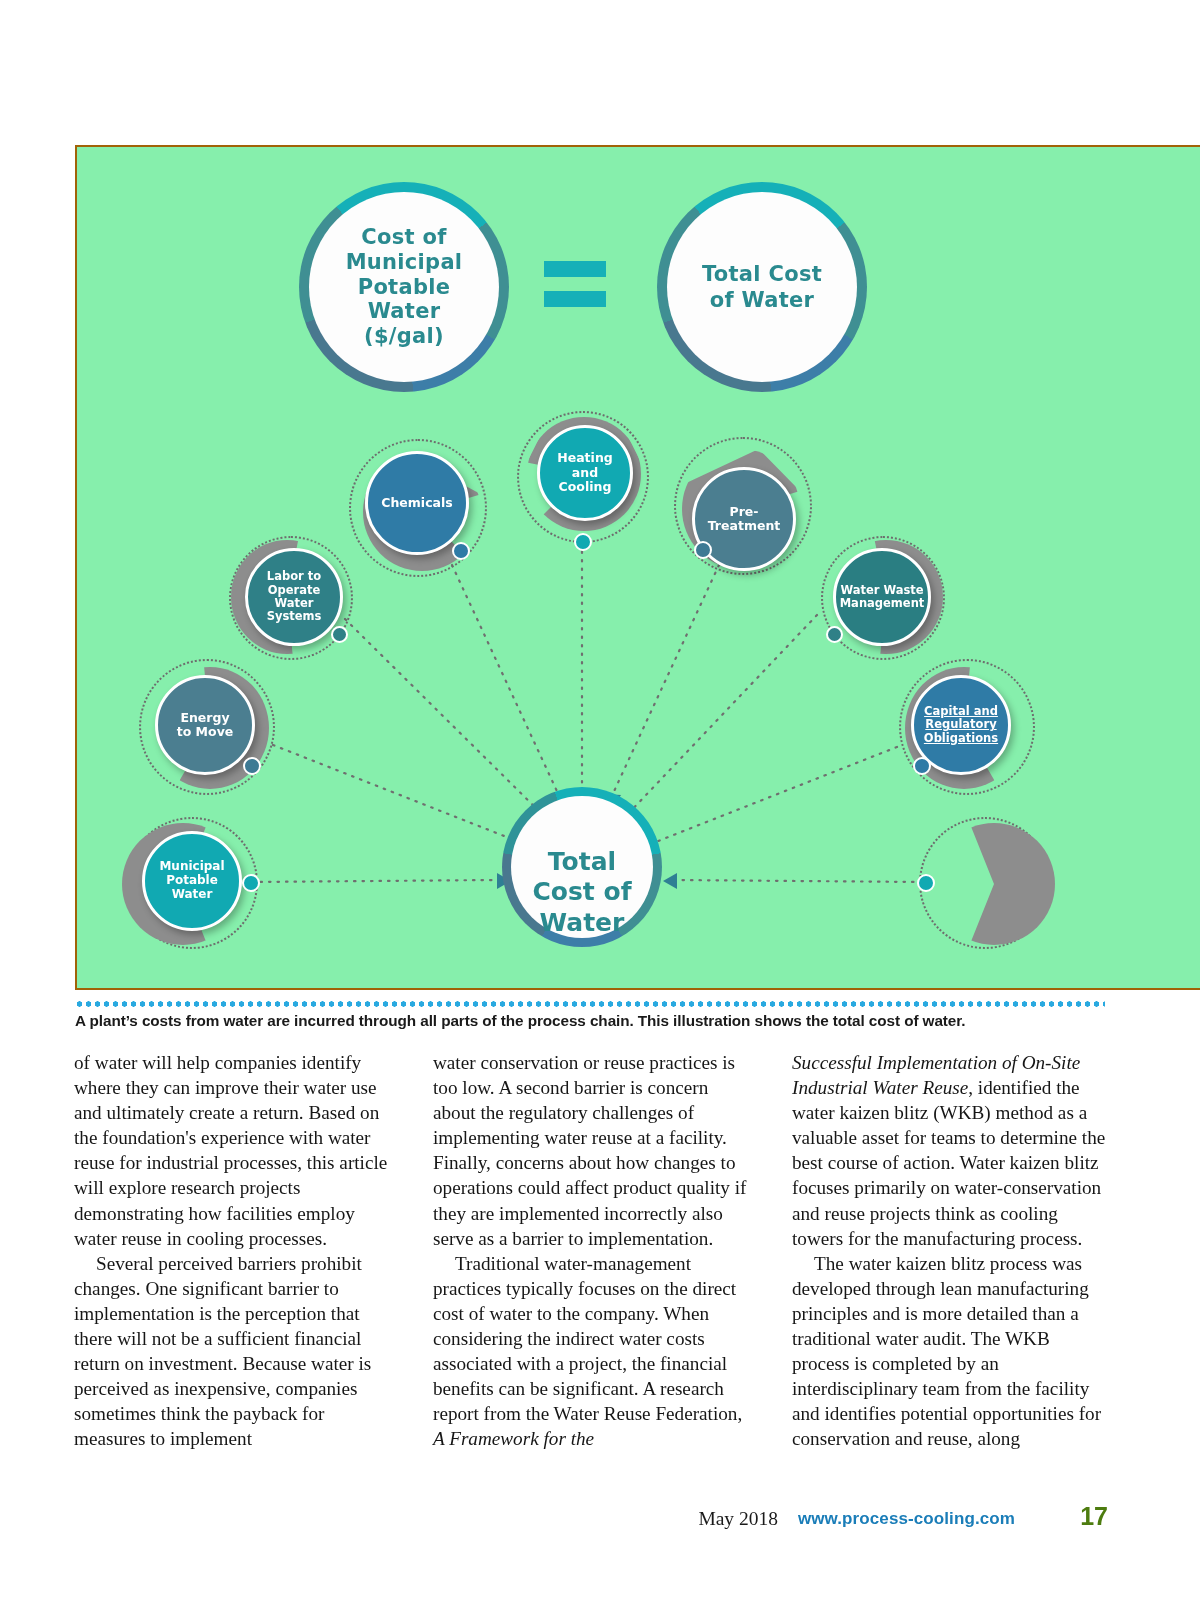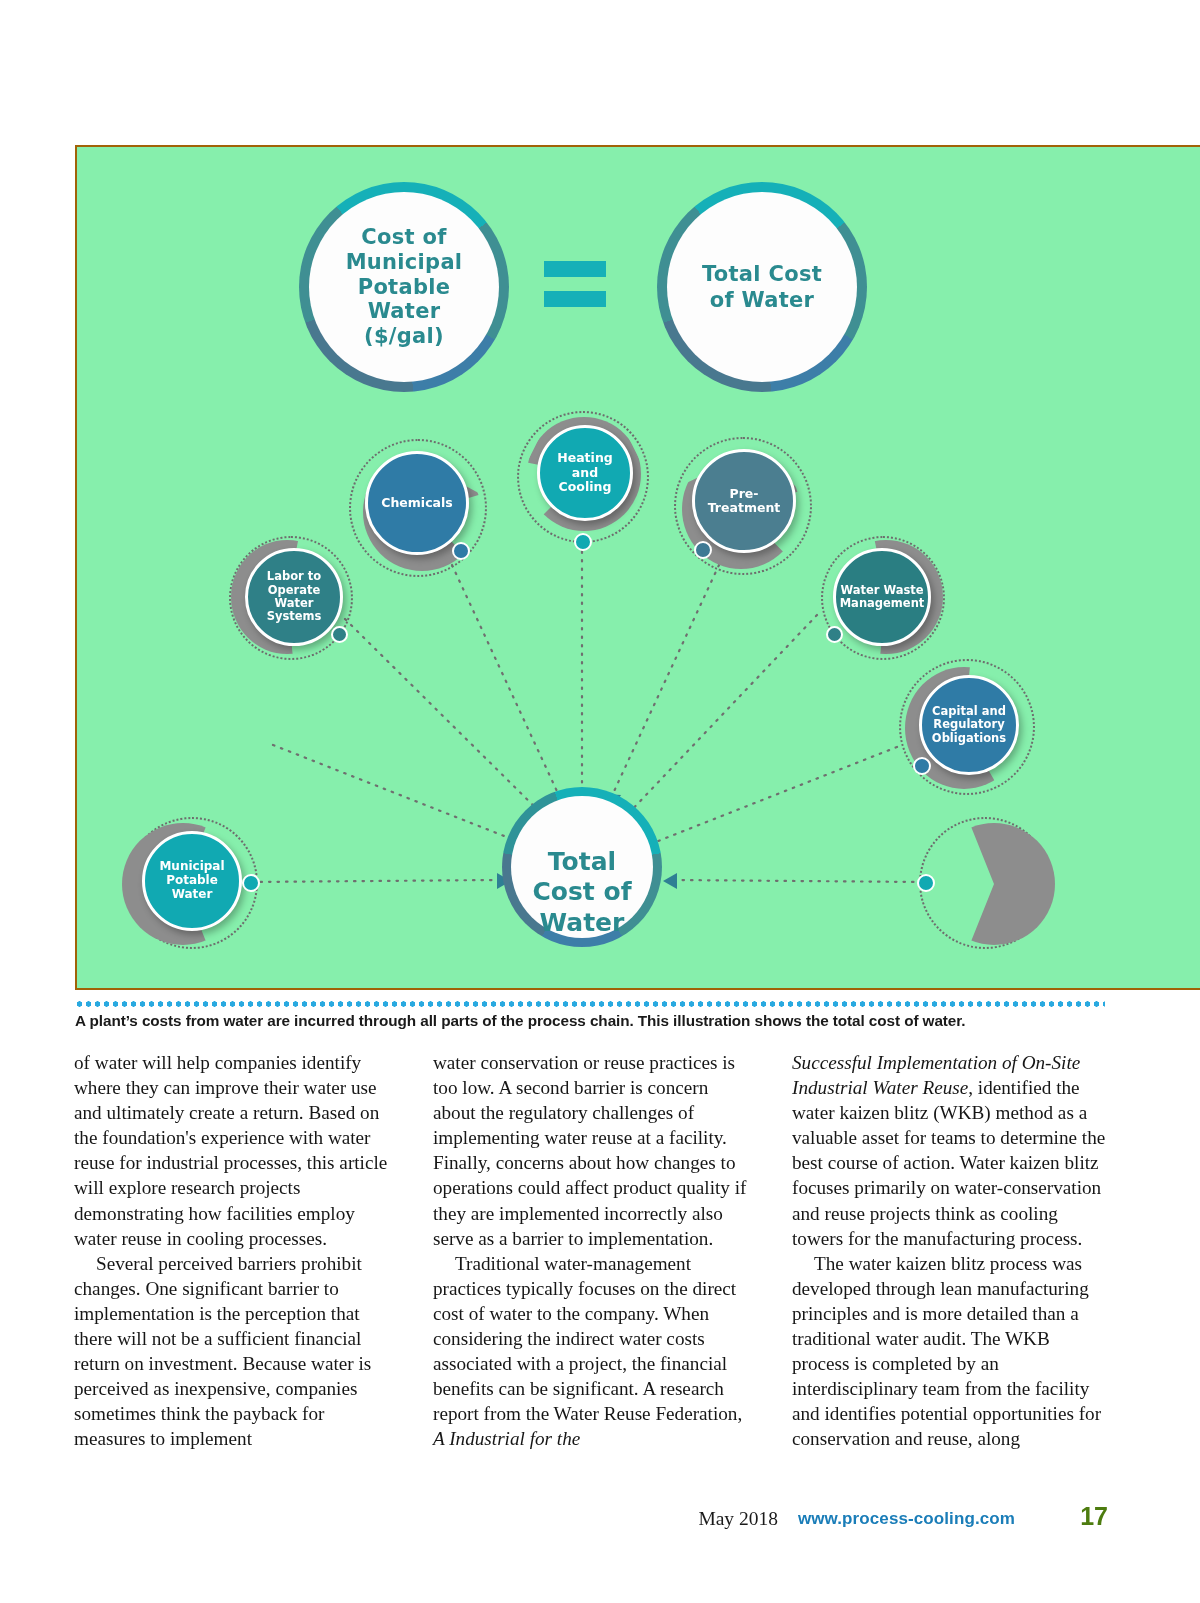--- a/index.html
+++ b/index.html
@@ -214,43 +214,49 @@
     <div class="node" id="n-heating" style="left:438px;top:262px;width:136px;height:136px;">
       <div class="dotring" style="left:2px;top:2px;right:2px;bottom:2px;"></div>
       <div class="arc" style="left:12px;top:8px;right:10px;bottom:14px;clip-path:polygon(50% 50%, 0 40%, 20% 0, 80% 0, 100% 40%, 100% 100%, 0 100%);"></div>
       <div class="disc" style="left:22px;top:16px;width:96px;height:96px;background:#11a9b2;font-size:12.5px;">Heating<br>and<br>Cooling</div>
       <div class="connector" style="left:59px;top:124px;width:18px;height:18px;background:#11a9b2;"></div>
     </div>
 
     <div class="node" id="n-pretreat" style="left:595px;top:288px;width:142px;height:142px;">
       <div class="dotring" style="left:2px;top:2px;right:2px;bottom:2px;"></div>
       <div class="arc" style="left:10px;top:14px;right:14px;bottom:8px;clip-path:polygon(50% 50%, 100% 100%, 0 100%, 0 30%, 65% 0, 100% 35%);"></div>
-      <div class="disc" style="left:20px;top:14px;width:104px;height:104px;background:#4b7e90;font-size:12.5px;">Pre-Treatment</div>
+      <div class="disc" style="left:20px;top:32px;width:104px;height:104px;background:#4b7e90;font-size:12.5px;">Pre-Treatment</div>
       <div class="connector" style="left:22px;top:106px;width:18px;height:18px;background:#3e7a94;"></div>
     </div>
 
     <div class="node" id="n-labor" style="left:148px;top:385px;width:132px;height:132px;">
       <div class="dotring" style="left:4px;top:4px;right:4px;bottom:4px;"></div>
       <div class="arc" style="left:6px;top:8px;right:14px;bottom:10px;clip-path:polygon(50% 50%, 60% 0, 0 0, 0 100%, 55% 100%);"></div>
       <div class="disc" style="left:20px;top:16px;width:98px;height:98px;background:#2f8087;font-size:11.5px;">Labor to<br>Operate Water<br>Systems</div>
       <div class="connector" style="left:106px;top:94px;width:17px;height:17px;background:#2f8087;"></div>
     </div>
 
     <div class="node" id="n-waterwaste" style="left:740px;top:385px;width:132px;height:132px;">
       <div class="dotring" style="left:4px;top:4px;right:4px;bottom:4px;"></div>
       <div class="arc" style="left:12px;top:8px;right:6px;bottom:10px;clip-path:polygon(50% 50%, 40% 0, 100% 0, 100% 100%, 45% 100%);"></div>
       <div class="disc" style="left:16px;top:16px;width:98px;height:98px;background:#2a7e82;font-size:11.5px;">Water Waste<br>Management</div>
       <div class="connector" style="left:9px;top:94px;width:17px;height:17px;background:#2f8087;"></div>
     </div>
 
+    <div class="node" id="n-energy" style="left:60px;top:510px;width:140px;height:140px;">
+      <div class="dotring" style="left:2px;top:2px;right:2px;bottom:2px;"></div>
+      <div class="arc" style="left:14px;top:10px;right:8px;bottom:8px;clip-path:polygon(50% 50%, 45% 0, 100% 0, 100% 100%, 20% 100%);"></div>
+      <div class="disc" style="left:18px;top:18px;width:100px;height:100px;background:#4b7e90;font-size:12.5px;">Energy<br>to Move</div>
+      <div class="connector" style="left:106px;top:100px;width:18px;height:18px;background:#3e7a94;"></div>
+    </div>
 
     <div class="node" id="n-capital" style="left:820px;top:510px;width:140px;height:140px;">
       <div class="dotring" style="left:2px;top:2px;right:2px;bottom:2px;"></div>
       <div class="arc" style="left:8px;top:10px;right:14px;bottom:8px;clip-path:polygon(50% 50%, 55% 0, 0 0, 0 100%, 80% 100%);"></div>
-      <div class="disc" style="left:22px;top:18px;width:100px;height:100px;background:#2f7ba6;font-size:11.5px;">Capital and<br>Regulatory<br>Obligations</div>
+      <div class="disc" style="left:14px;top:18px;width:100px;height:100px;background:#2f7ba6;font-size:11.5px;text-decoration:underline;">Capital and<br>Regulatory<br>Obligations</div>
       <div class="connector" style="left:16px;top:100px;width:18px;height:18px;background:#2f7ba6;"></div>
     </div>
 
     <div class="node" id="n-municipal" style="left:45px;top:666px;width:140px;height:140px;">
       <div class="dotring" style="left:4px;top:4px;right:4px;bottom:4px;"></div>
       <div class="arc" style="left:0px;top:10px;right:18px;bottom:8px;clip-path:polygon(50% 50%, 70% 0, 0 0, 0 100%, 70% 100%);"></div>
       <div class="disc" style="left:20px;top:18px;width:100px;height:100px;background:#11a9b2;font-size:12px;">Municipal<br>Potable<br>Water</div>
       <div class="connector" style="left:120px;top:61px;width:18px;height:18px;background:#11a9b2;"></div>
     </div>
 
@@ -278,21 +284,21 @@
 
 <div class="cols">
 
   <div class="col">
     <p>of water will help companies identify where they can improve their water use and ultimately create a return. Based on the foundation's experience with water reuse for industrial processes, this article will explore research projects demonstrating how facilities employ water reuse in cooling processes.</p>
     <p class="indent">Several perceived barriers prohibit changes. One significant barrier to implementation is the perception that there will not be a sufficient financial return on investment. Because water is perceived as inexpensive, companies sometimes think the payback for measures to implement</p>
   </div>
 
   <div class="col">
     <p>water conservation or reuse practices is too low. A second barrier is concern about the regulatory challenges of implementing water reuse at a facility. Finally, concerns about how changes to operations could affect product quality if they are implemented incorrectly also serve as a barrier to implementation.</p>
-    <p class="indent"><span>Traditional water-management practices typically focuses on the direct cost of water to the company. When considering the indirect water costs associated with a project, the financial benefits can be significant. A research report from the Water Reuse Federation, </span><em>A Industrial for the</em></p>
+    <p class="indent"><span>Traditional water-management practices typically focuses on the direct cost of water to the company. When considering the indirect water costs associated with a project, the financial benefits can be significant. A research report from the Water Reuse Federation, </span><em>A Framework for the</em></p>
   </div>
 
   <div class="col">
     <p><em>Successful Implementation of On-Site Industrial Water Reuse</em><span>, identified the water kaizen blitz (WKB) method as a valuable asset for teams to determine the best course of action. Water kaizen blitz focuses primarily on water-conservation and reuse projects think as cooling towers for the manufacturing process.</span></p>
     <p class="indent">The water kaizen blitz process was developed through lean manufacturing principles and is more detailed than a traditional water audit. The WKB process is completed by an interdisciplinary team from the facility and identifies potential opportunities for conservation and reuse, along</p>
   </div>
 
 </div>
 
 <div class="footer">

